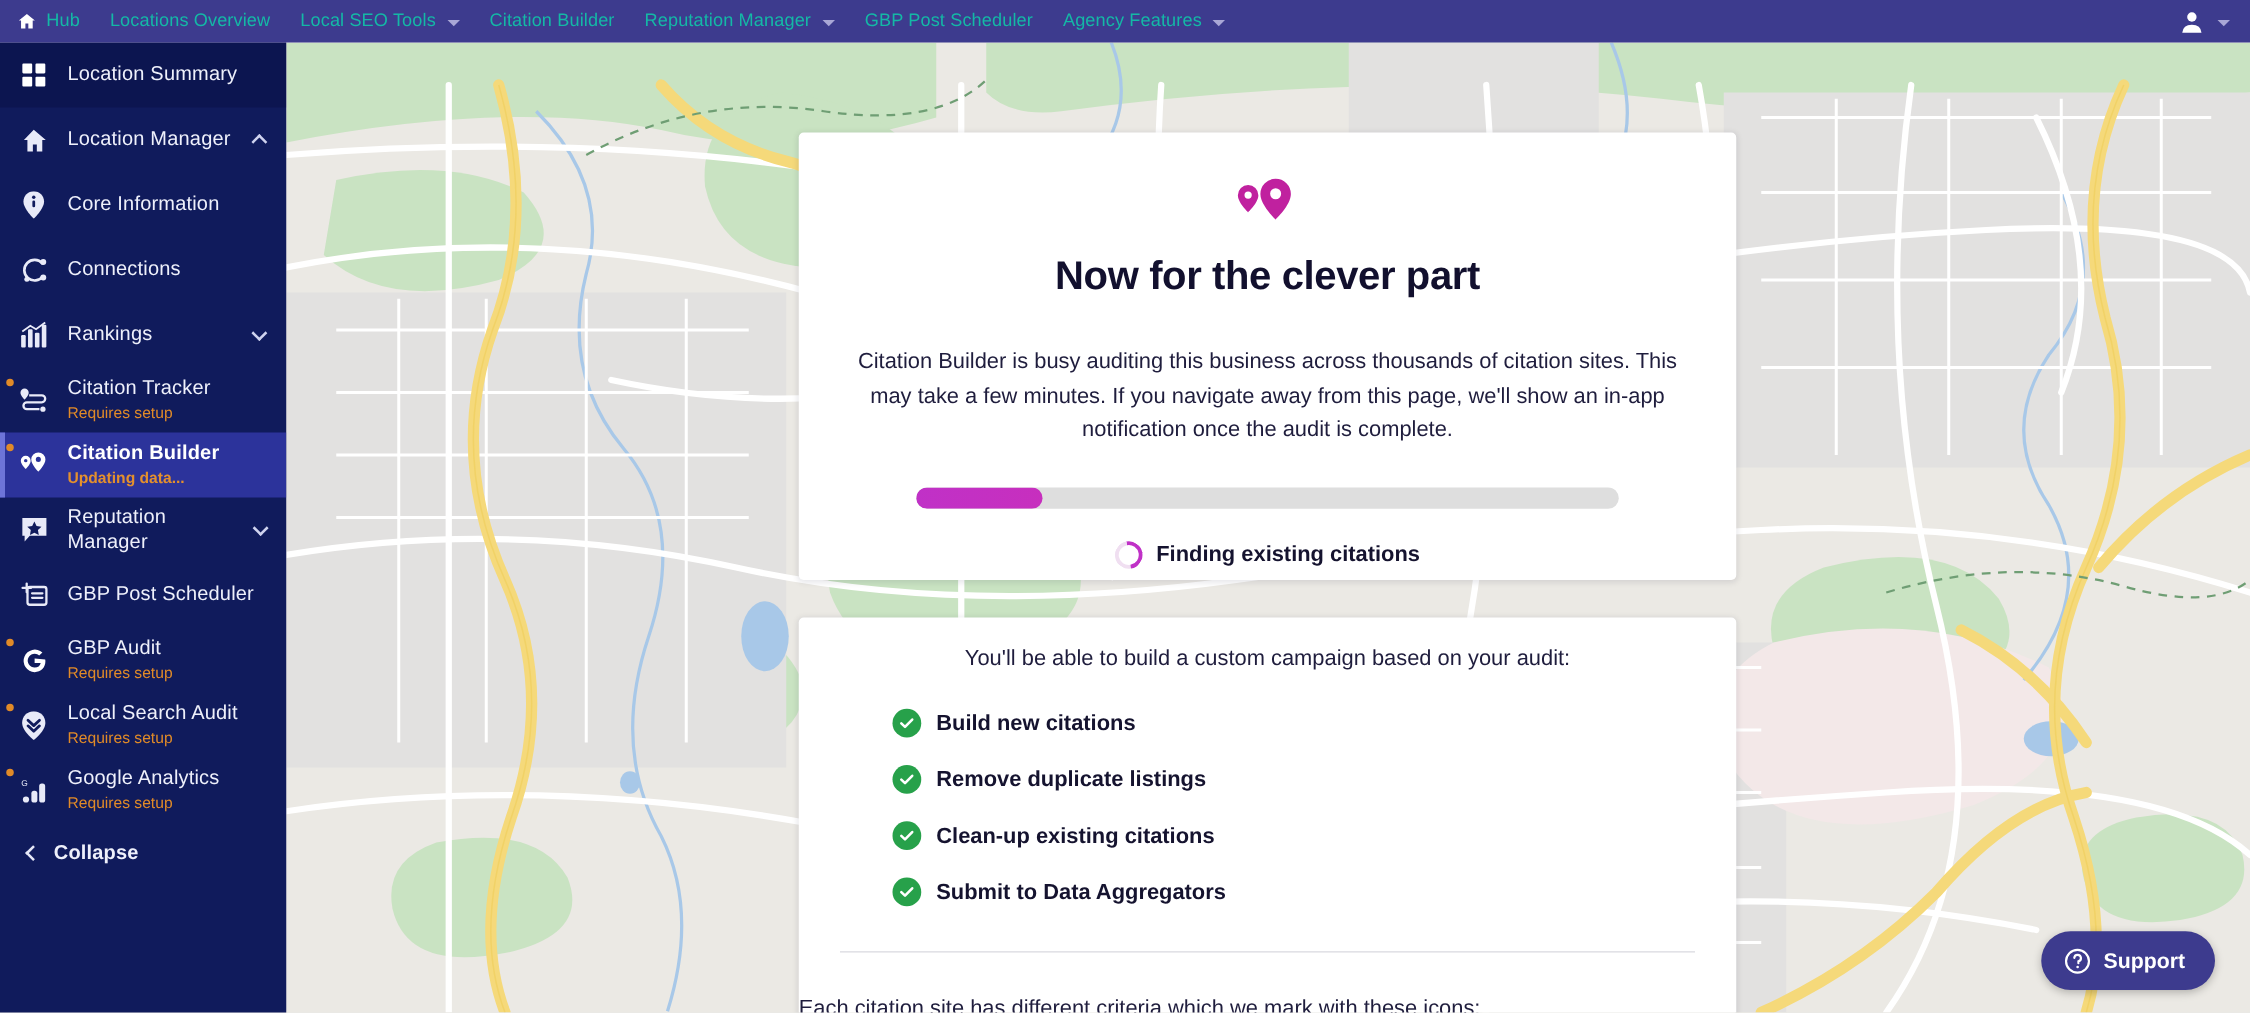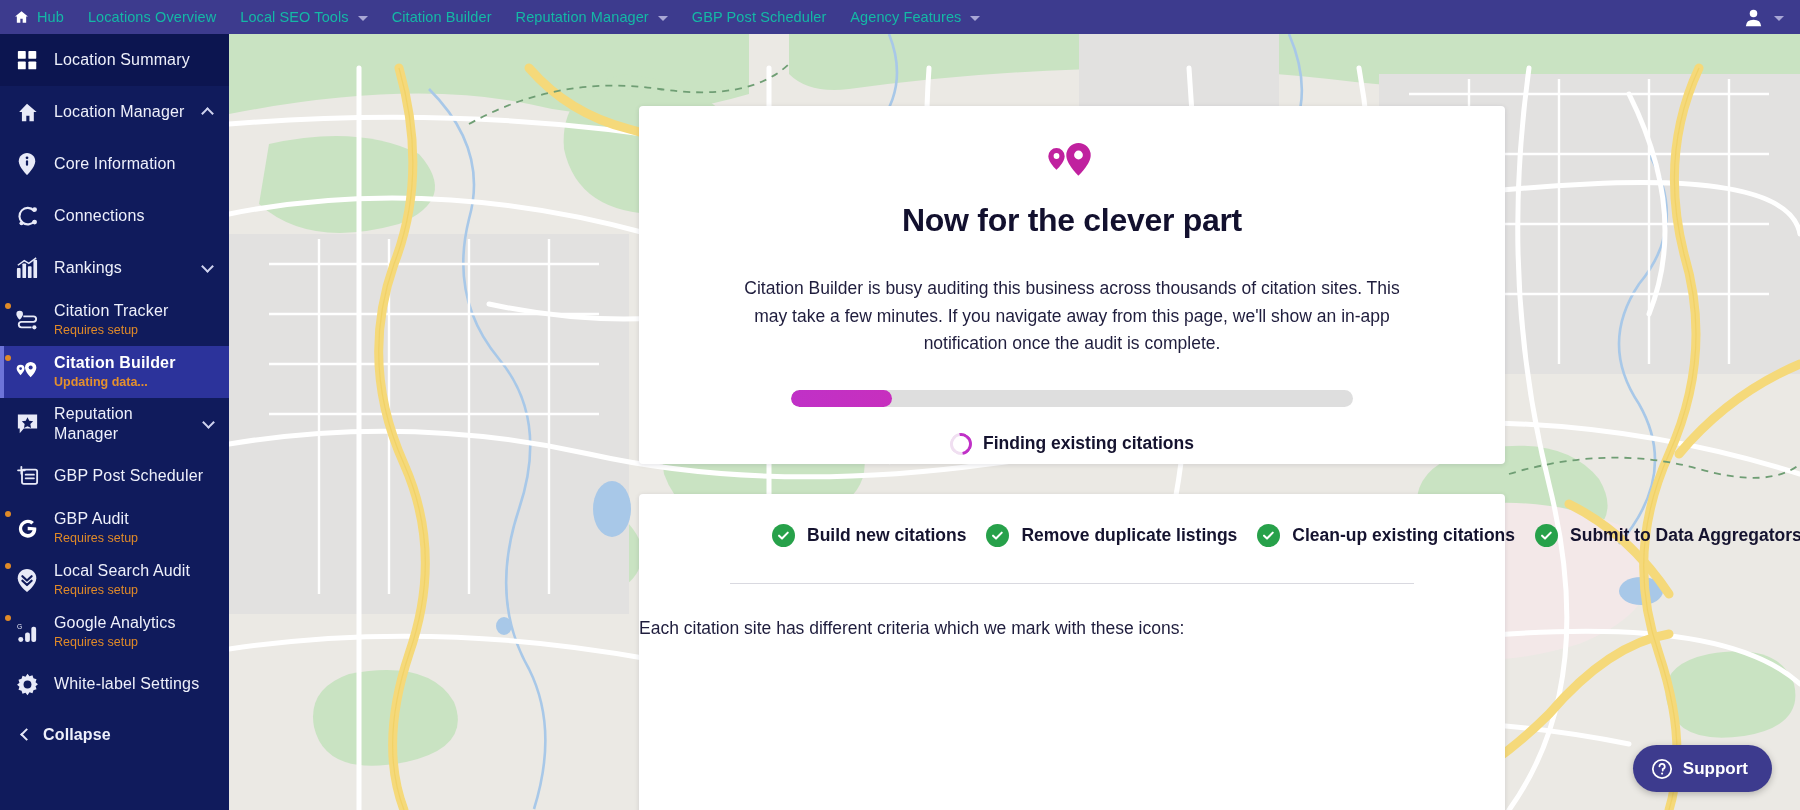--- a/index.html
+++ b/index.html
@@ -152,21 +152,21 @@
   #content {
     position: absolute;
     top: 34px; left: 229px;
     width: 1571px; height: 776px;
     z-index: 10;
     overflow: hidden;
   }
   .card {
     position: absolute;
     left: 410px;
-    width: 866px;
+    width: 750px;
     background: #ffffff;
     border-radius: 4px;
     box-shadow: 0 1px 5px rgba(20,20,50,.12);
   }
   #card-progress { top: 72px; height: 358px; }
   #card-next { top: 460px; height: 400px; }
 
   .pins {
     margin: 36px auto 0;
     width: 54px; height: 44px;
@@ -230,21 +230,21 @@
   .next-sub {
     text-align: center;
     font-size: 17.5px;
     color: #1f1d3d;
     margin-top: 22px;
   }
   .bullet-grid {
     margin: 30px auto 0;
     width: 600px;
     display: grid;
-    grid-template-columns: 1fr 1fr 1fr 1fr;
+    grid-template-columns: 1fr;
     row-gap: 22px;
     column-gap: 20px;
   }
   .bullet {
     display: flex; align-items: center; gap: 12px;
   }
   .check {
     width: 23px; min-width: 23px; height: 23px;
     border-radius: 50%;
     background: #27a14a;
@@ -589,31 +589,20 @@
           <rect x="9.5" y="12" width="5" height="10" rx="2.2"></rect>
           <circle cx="5" cy="19.4" r="2.6"></circle>
         </svg>
     </span>
     <span class="side-txt">
       <span class="side-label">Google Analytics</span>
       <span class="side-sub">Requires setup</span>
     </span>
   </div>
 
-  <div class="side-item">
-    <span class="side-ico">
-      <svg width="23" height="23" viewBox="0 0 24 24" fill="#e8eaf8">
-          <path d="M12 0.8 l2.1 2.5 3.1 -1 1 3.2 3.2 1 -1 3.1 2.5 2.1 -2.5 2.1 1 3.1 -3.2 1 -1 3.2 -3.1 -1 L12 23.2 l-2.1 -2.5 -3.1 1 -1 -3.2 -3.2 -1 1 -3.1 L1.1 12.3 l2.5 -2.1 -1 -3.1 3.2 -1 1 -3.2 3.1 1 Z"></path>
-          <circle cx="12" cy="12" r="4.1" fill="#101b5c"></circle>
-        </svg>
-    </span>
-    <span class="side-txt">
-        <span class="side-label">White-label Settings</span>
-      </span>
-  </div>
 
   <div class="side-collapse">
     <span class="chevleft">
         <i></i>
       </span>
     <span class="side-label">Collapse</span>
   </div>
 </div>
 
 <div id="content">
@@ -630,20 +619,21 @@
     <div class="progress-wrap">
       <div class="progress-fill" id="progress-fill" style="width: 18%;"></div>
     </div>
     <div class="status-row">
       <span class="spinner"></span>
       <span class="status-text">Finding existing citations</span>
     </div>
   </div>
 
   <div class="card" id="card-next">
+    <div class="next-sub">You'll be able to build a custom campaign based on your audit:</div>
     <div class="bullet-grid">
       <div class="bullet">
         <span class="check">
             <svg width="13" height="13" viewBox="0 0 14 14" fill="none" stroke="#ffffff" stroke-width="2.2" stroke-linecap="round" stroke-linejoin="round">
               <path d="M2.2 7.2 L5.4 10.3 L11.6 3.9"></path>
             </svg>
           </span>
         <span class="bullet-label">Build new citations</span>
       </div>
       <div class="bullet">

